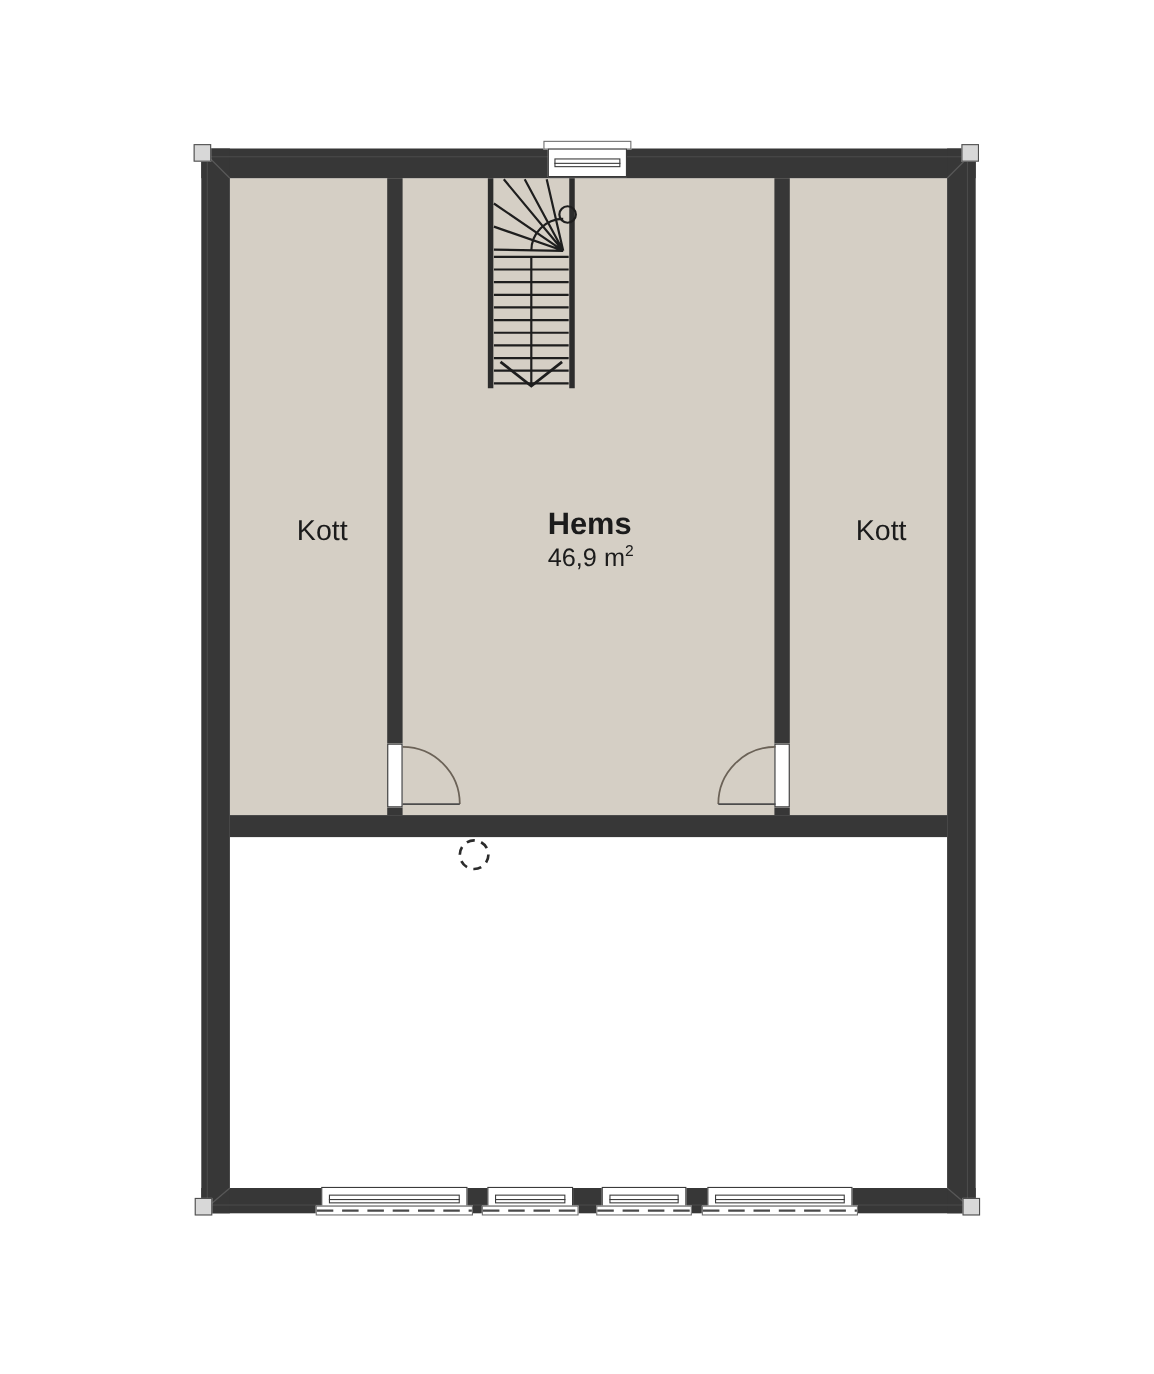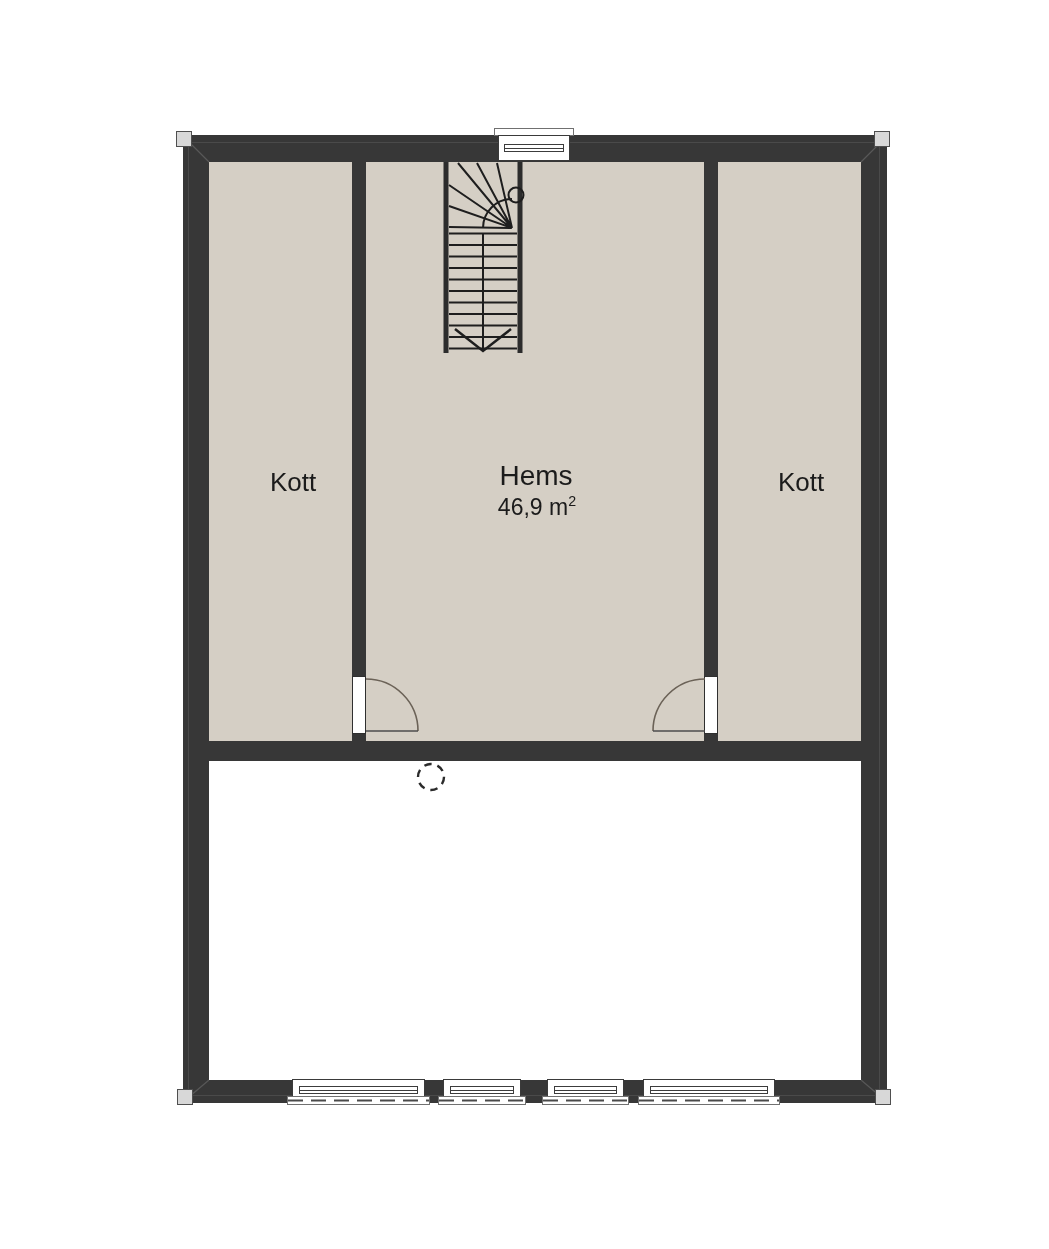--- a/index.html
+++ b/index.html
@@ -113,19 +113,19 @@
     </g>
   </svg>
 
   <div class="marker" style="left:176px; top:131px;"></div>
   <div class="marker" style="left:874px; top:131px;"></div>
   <div class="marker" style="left:177px; top:1089px;"></div>
   <div class="marker" style="left:875px; top:1089px;"></div>
 
   <div class="room-label lbl-kott" style="left:293px; top:482px;">Kott</div>
 
-  <div class="room-label lbl-hems" style="left:536px; top:476px;">Hems</div>
+  <div class="room-label lbl-hems" style="left:536px; top:476px;font-weight:bold;">Hems</div>
 
   <div class="room-label lbl-area" style="left:537px; top:507px;"><span>46,9 m</span><sup>2</sup></div>
 
   <div class="room-label lbl-kott" style="left:801px; top:482px;">Kott</div>
 
 </div>
 
 </body></html>

